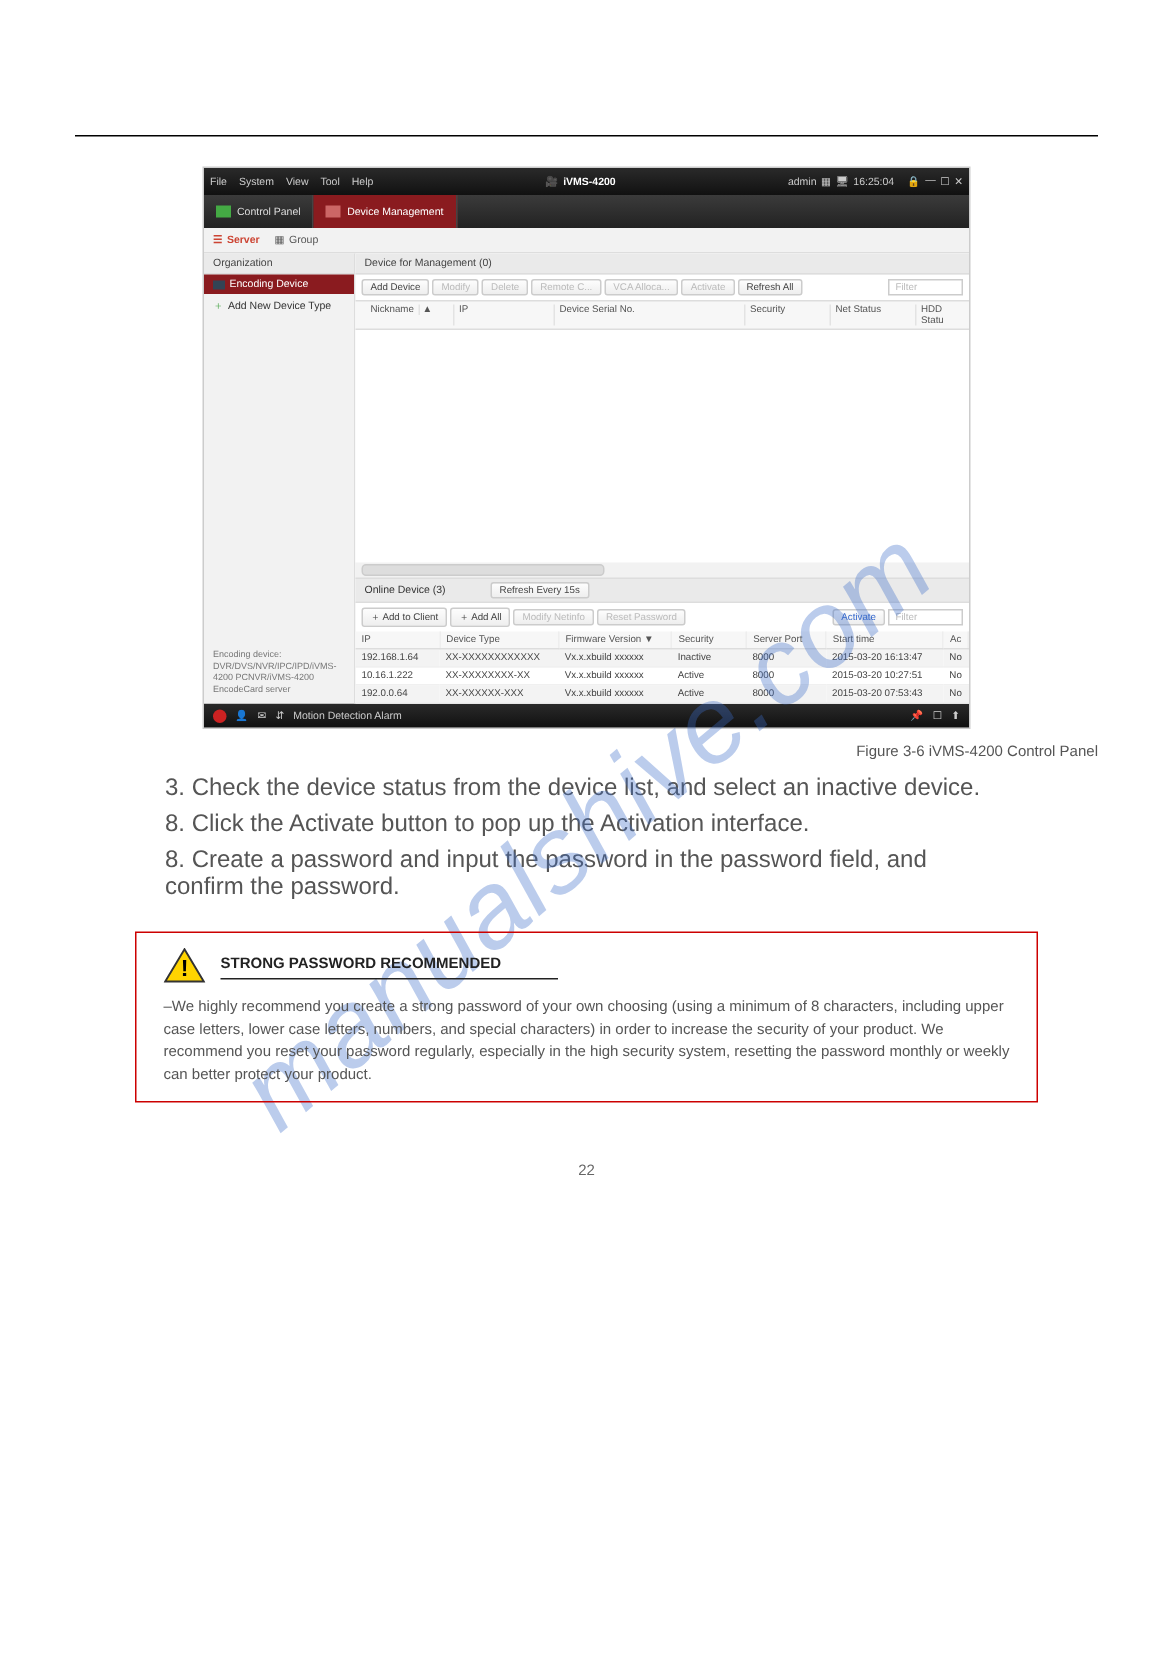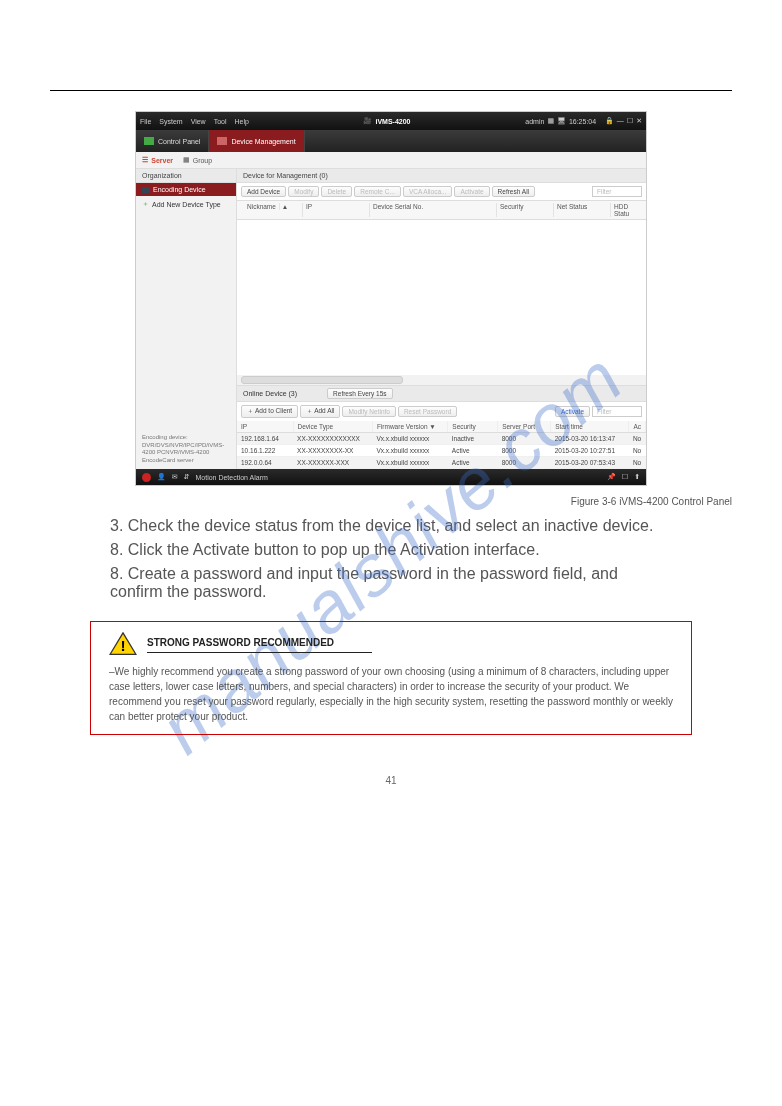--- a/index.html
+++ b/index.html
@@ -251,14 +251,14 @@
         <svg viewBox="0 0 32 28">
             <polygon points="16,1 31,26 1,26" fill="#ffd400" stroke="#333" stroke-width="1.5"></polygon>
             <text x="16" y="22" text-anchor="middle" font-size="18" font-weight="bold" fill="#000">!</text>
           </svg>
       </div>
       <div class="warn-title">STRONG PASSWORD RECOMMENDED</div>
     </div>
     <div>–We highly recommend you create a strong password of your own choosing (using a minimum of 8 characters, including upper case letters, lower case letters, numbers, and special characters) in order to increase the security of your product. We recommend you reset your password regularly, especially in the high security system, resetting the password monthly or weekly can better protect your product.</div>
   </div>
 
-  <div class="page-num">41</div>
+  <div class="page-num">22</div>
 </div>
 
 </body></html>

